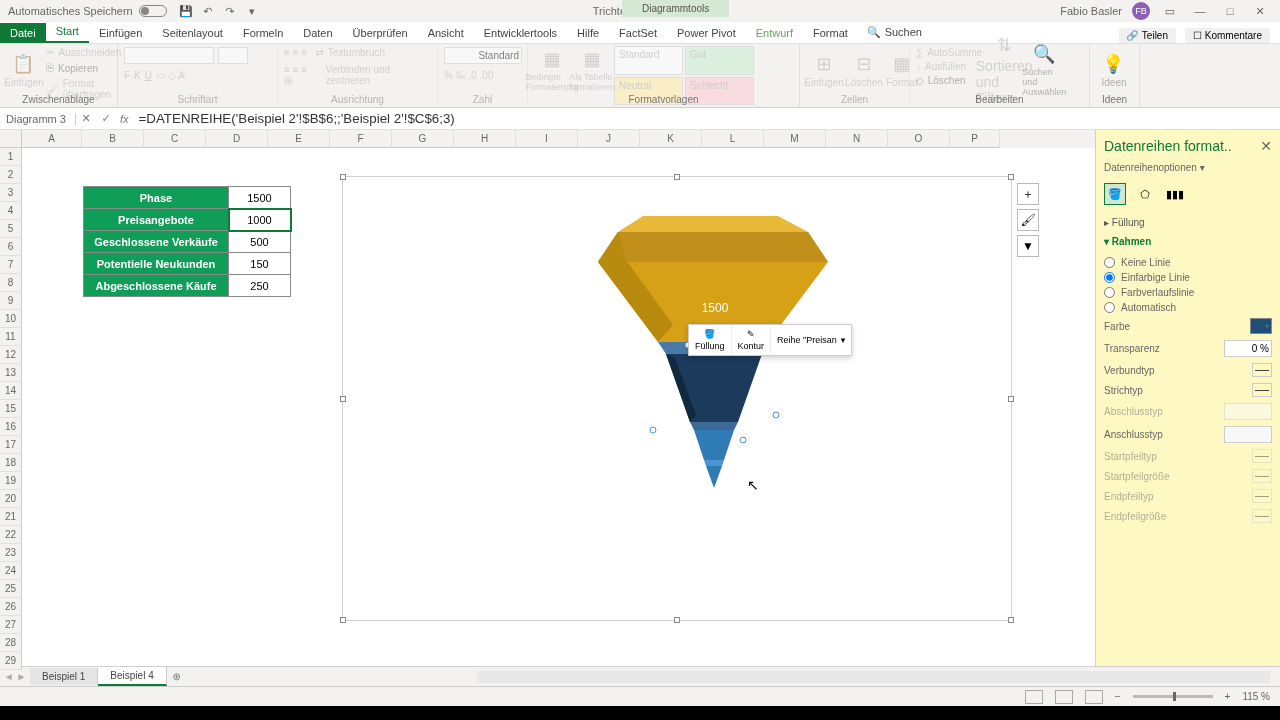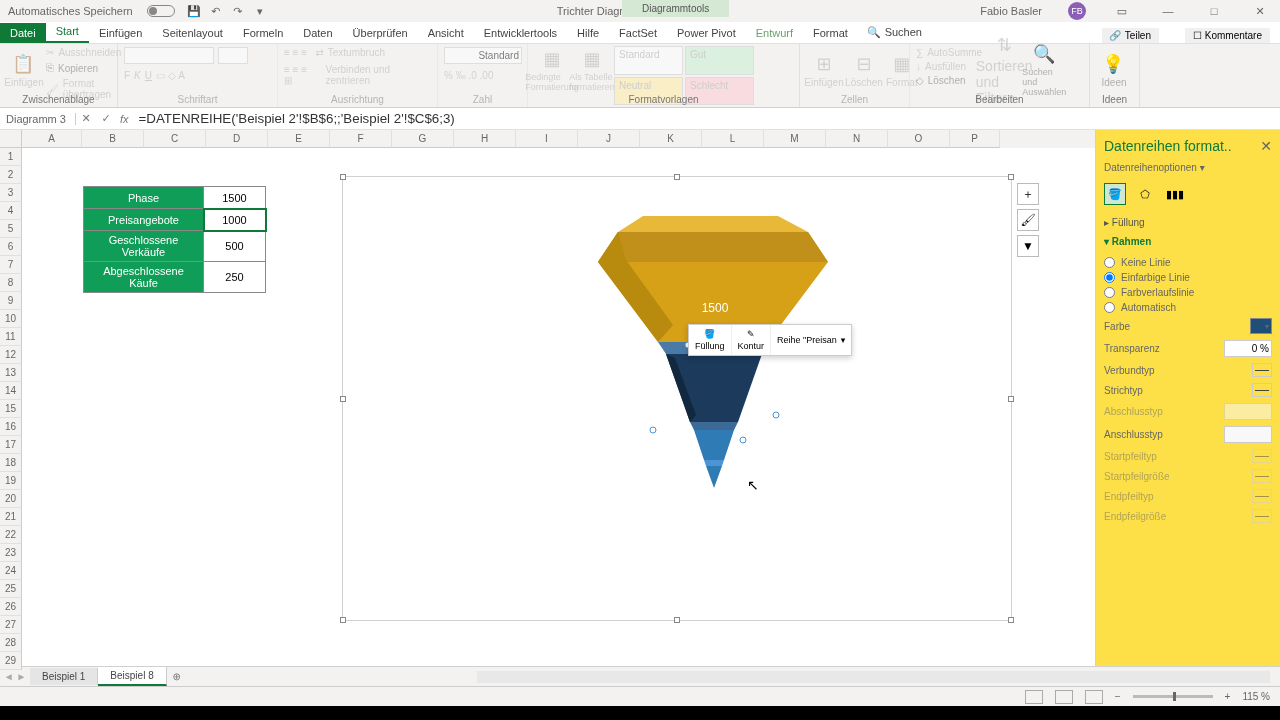--- a/index.html
+++ b/index.html
@@ -1,36 +1,36 @@
 <!DOCTYPE html>
 <html><head>
 <meta charset="utf-8">
 <style>
 * { margin: 0; padding: 0; box-sizing: border-box; font-family: 'Segoe UI', Tahoma, sans-serif; }
 body { background: #000; width: 1280px; height: 720px; position: relative; overflow: hidden; }
 .app { background: #fff; width: 1280px; height: 696px; }
 
 
 .titlebar { height: 22px; background: #f3f2f1; display: flex; align-items: center; font-size: 11px; color: #666; }
-.autosave { display: flex; align-items: center; gap: 14px; padding: 0 8px; }
+.autosave { display: flex; align-items: center; gap: 6px; padding: 0 8px; }
 .toggle { width: 28px; height: 12px; border: 1px solid #888; border-radius: 6px; position: relative; }
 .toggle::after { content:''; position:absolute; left:1px; top:1px; width:8px; height:8px; border-radius:50%; background:#888; }
 .qat-icon { width: 16px; height: 16px; display: inline-flex; align-items: center; justify-content: center; margin: 0 3px; cursor: pointer; color: #666; }
 .titlebar-center { flex: 1; text-align: center; }
 .contextual-tab { position: absolute; left: 622px; top: 0; background: #d5e8d4; padding: 3px 20px; font-size: 10px; color: #555; }
-.titlebar-right { display: flex; align-items: center; gap: 26px; padding: 0 10px; }
+.titlebar-right { display: flex; align-items: center; gap: 10px; padding: 0 10px; }
 .user-badge { width: 18px; height: 18px; border-radius: 50%; background: #8b5fb5; color: #fff; font-size: 9px; display: flex; align-items: center; justify-content: center; }
 .win-btn { width: 20px; height: 16px; display: flex; align-items: center; justify-content: center; font-size: 11px; color: #666; cursor: pointer; }
 
 
 .ribbon-tabs { height: 22px; background: #fff; display: flex; align-items: flex-end; font-size: 11px; border-bottom: 1px solid #e0e0e0; }
 .rtab { padding: 4px 10px; cursor: pointer; color: #444; }
 .rtab.file { background: #0f7938; color: #fff; }
 .rtab.active { border-bottom: 2px solid #0f7938; color: #0f7938; }
-.ribbon-right { margin-left: auto; display: flex; gap: 26px; padding-right: 10px; }
+.ribbon-right { margin-left: auto; display: flex; gap: 9px; padding-right: 10px; }
 .share-btn { background: #f0f0f0; padding: 2px 8px; font-size: 10px; }
 
 
 .ribbon { height: 64px; background: #f3f2f1; display: flex; border-bottom: 1px solid #d0d0d0; font-size: 10px; color: #b0b0b0; }
 .rgroup { border-right: 1px solid #e0e0e0; padding: 2px 6px; display: flex; flex-direction: column; position: relative; }
 .rgroup-label { position: absolute; bottom: 2px; left: 0; right: 0; text-align: center; font-size: 10px; color: #777; }
 .rgroup-content { flex: 1; display: flex; gap: 4px; }
 .big-btn { width: 36px; height: 48px; display: flex; flex-direction: column; align-items: center; justify-content: center; gap: 2px; cursor: pointer; }
 .big-btn .ico { font-size: 18px; }
 .small-row { display: flex; gap: 4px; font-size: 10px; align-items: center; padding: 1px 0; }
@@ -54,37 +54,37 @@
 .col-headers { height: 18px; display: flex; background: #f3f2f1; font-size: 10px; color: #666; }
 .selall { width: 22px; border-right: 1px solid #ccc; border-bottom: 1px solid #ccc; }
 .ch { border-right: 1px solid #e0e0e0; border-bottom: 1px solid #ccc; text-align: center; line-height: 18px; }
 .row-headers { position: absolute; left: 0; top: 18px; width: 22px; background: #f3f2f1; font-size: 10px; color: #666; }
 .rh { height: 18px; border-bottom: 1px solid #e0e0e0; border-right: 1px solid #ccc; text-align: center; line-height: 18px; }
 .cells { position: absolute; left: 22px; top: 18px; right: 0; bottom: 0; }
 
 
 .datatable { position: absolute; left: 61px; top: 38px; border-collapse: collapse; font-size: 11px; }
 .datatable td, .datatable th { border: 1px solid #888; padding: 3px 8px; height: 22px; }
-.datatable th { background: #0f9d58; color: #fff; font-weight: normal; text-align: center; width: 120px; }
+.datatable th { background: #0f9d58; color: #fff; font-weight: bold; text-align: center; width: 145px; }
 .datatable td { background: #fff; text-align: center; width: 62px; }
 .datatable td.selected { outline: 2px solid #0f7938; outline-offset: -1px; }
 
 
 .chart-container { position: absolute; left: 320px; top: 28px; width: 670px; height: 445px; border: 1px solid #d0d0d0; background: #fff; }
 .chart-handle { position: absolute; width: 6px; height: 6px; background: #fff; border: 1px solid #888; }
 .chart-side-btns { position: absolute; right: -28px; top: 6px; display: flex; flex-direction: column; gap: 4px; }
 .chart-side-btn { width: 22px; height: 22px; border: 1px solid #bbb; background: #fff; display: flex; align-items: center; justify-content: center; font-size: 12px; cursor: pointer; }
 
 .funnel { position: absolute; left: 255px; top: 35px; }
 .mini-toolbar { position: absolute; left: 345px; top: 147px; background: #fff; border: 1px solid #ccc; box-shadow: 0 2px 6px rgba(0,0,0,0.2); display: flex; font-size: 9px; }
 .mini-item { padding: 4px 6px; display: flex; flex-direction: column; align-items: center; gap: 2px; cursor: pointer; border-right: 1px solid #eee; }
 .mini-select { padding: 4px 6px; display: flex; align-items: center; gap: 4px; }
 
 
-.format-pane { width: 185px; border-left: 1px solid #d0d0d0; background: #fde047; font-size: 11px; }
+.format-pane { width: 185px; border-left: 1px solid #d0d0d0; background: #fef9c3; font-size: 11px; }
 .fp-header { padding: 8px; display: flex; justify-content: space-between; align-items: center; color: #0f7938; font-size: 14px; }
 .fp-sub { padding: 0 8px 6px; font-size: 10px; color: #666; }
 .fp-icons { display: flex; gap: 8px; padding: 4px 8px 8px; }
 .fp-icon { width: 22px; height: 22px; display: flex; align-items: center; justify-content: center; border: 1px solid transparent; cursor: pointer; }
 .fp-icon.active { background: #d0e8d0; border-color: #0f7938; }
 .fp-sect { padding: 4px 8px; font-size: 10px; color: #555; cursor: pointer; }
 .fp-sect.active { color: #0f7938; font-weight: bold; }
 .fp-body { padding: 4px 8px; font-size: 10px; color: #666; }
 .fp-row { display: flex; justify-content: space-between; align-items: center; padding: 3px 0; }
 .fp-radio { display: flex; align-items: center; gap: 6px; padding: 2px 0; }
@@ -335,20 +335,24 @@
               </tr>
               <tr>
                 <th>Preisangebote</th>
                 <td class="selected">1000</td>
               </tr>
               <tr>
                 <th>Geschlossene Verkäufe</th>
                 <td>500</td>
               </tr>
               <tr>
+                <th>Potentielle Neukunden</th>
+                <td>150</td>
+              </tr>
+              <tr>
                 <th>Abgeschlossene Käufe</th>
                 <td>250</td>
               </tr>
             </tbody>
         </table>
 
         <div class="chart-container">
           <div class="chart-handle" style="left:-3px;top:-3px"></div>
           <div class="chart-handle" style="left:50%;top:-3px;margin-left:-3px"></div>
           <div class="chart-handle" style="right:-3px;top:-3px"></div>
@@ -475,21 +479,21 @@
             <span>Endpfeilgröße</span>
             <span class="fp-line-icon"></span>
           </div>
       </div>
     </div>
   </div>
 
   <div class="sheet-tabs">
     <div class="stab-nav">◄ ►</div>
     <div class="stab">Beispiel 1</div>
-    <div class="stab active">Beispiel 8</div>
+    <div class="stab active">Beispiel 4</div>
     <div class="stab-add">⊕</div>
     <div style="width:280px"></div>
     <div class="hscroll"></div>
   </div>
 
   <div class="statusbar">
     <div class="view-btn"></div>
     <div class="view-btn"></div>
     <div class="view-btn"></div>
     <span>−</span>

